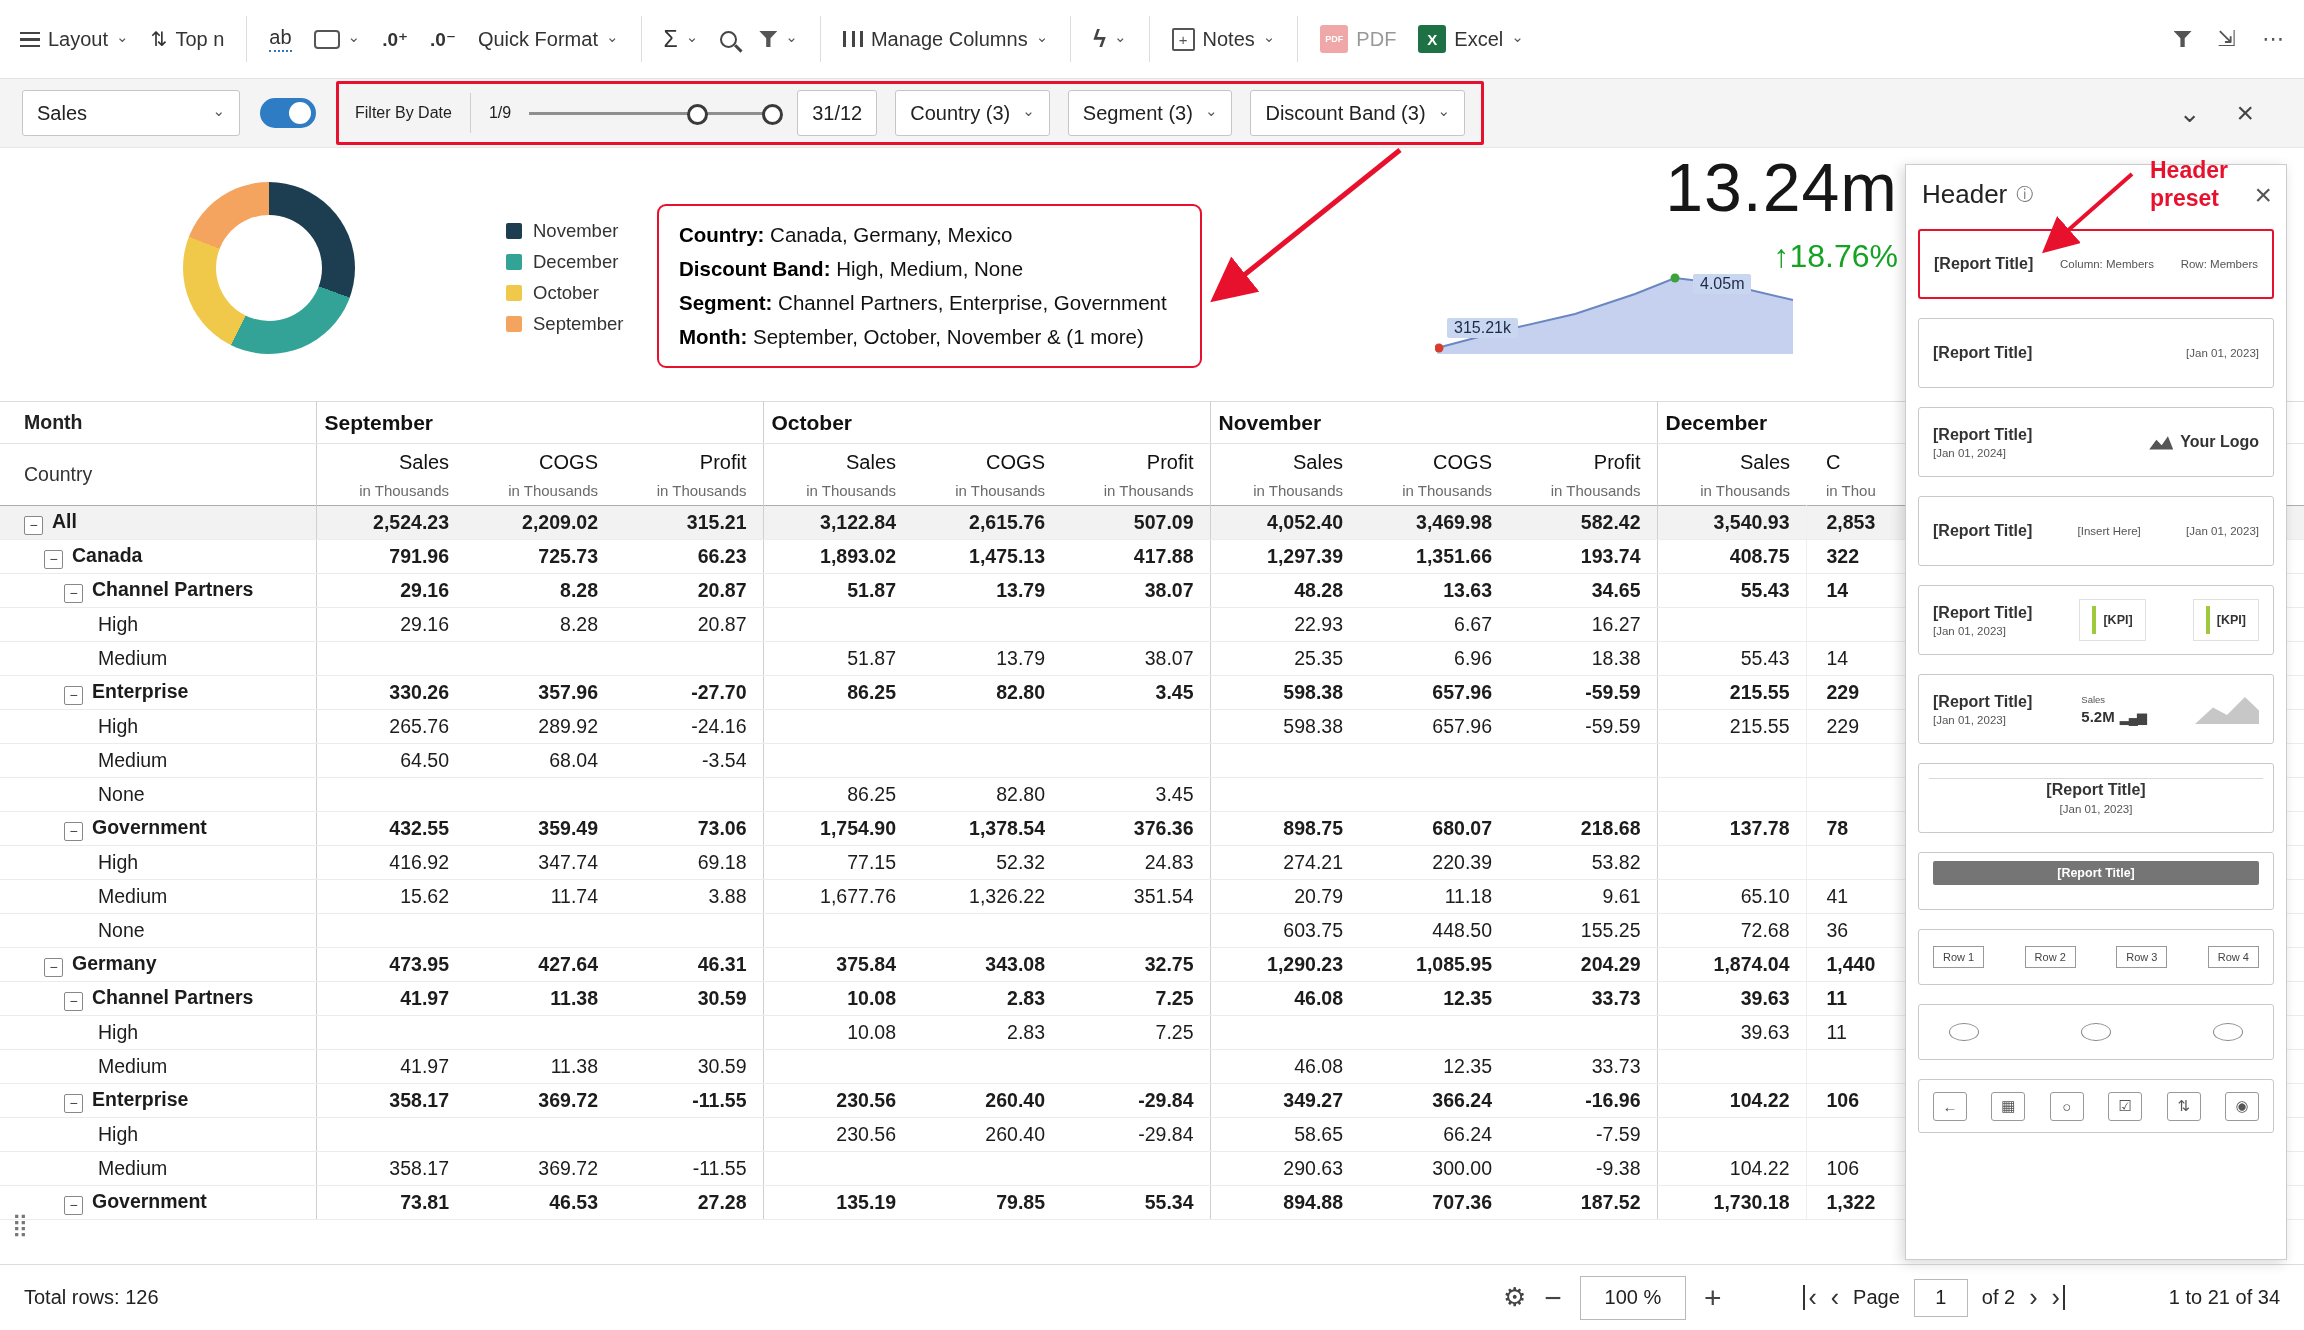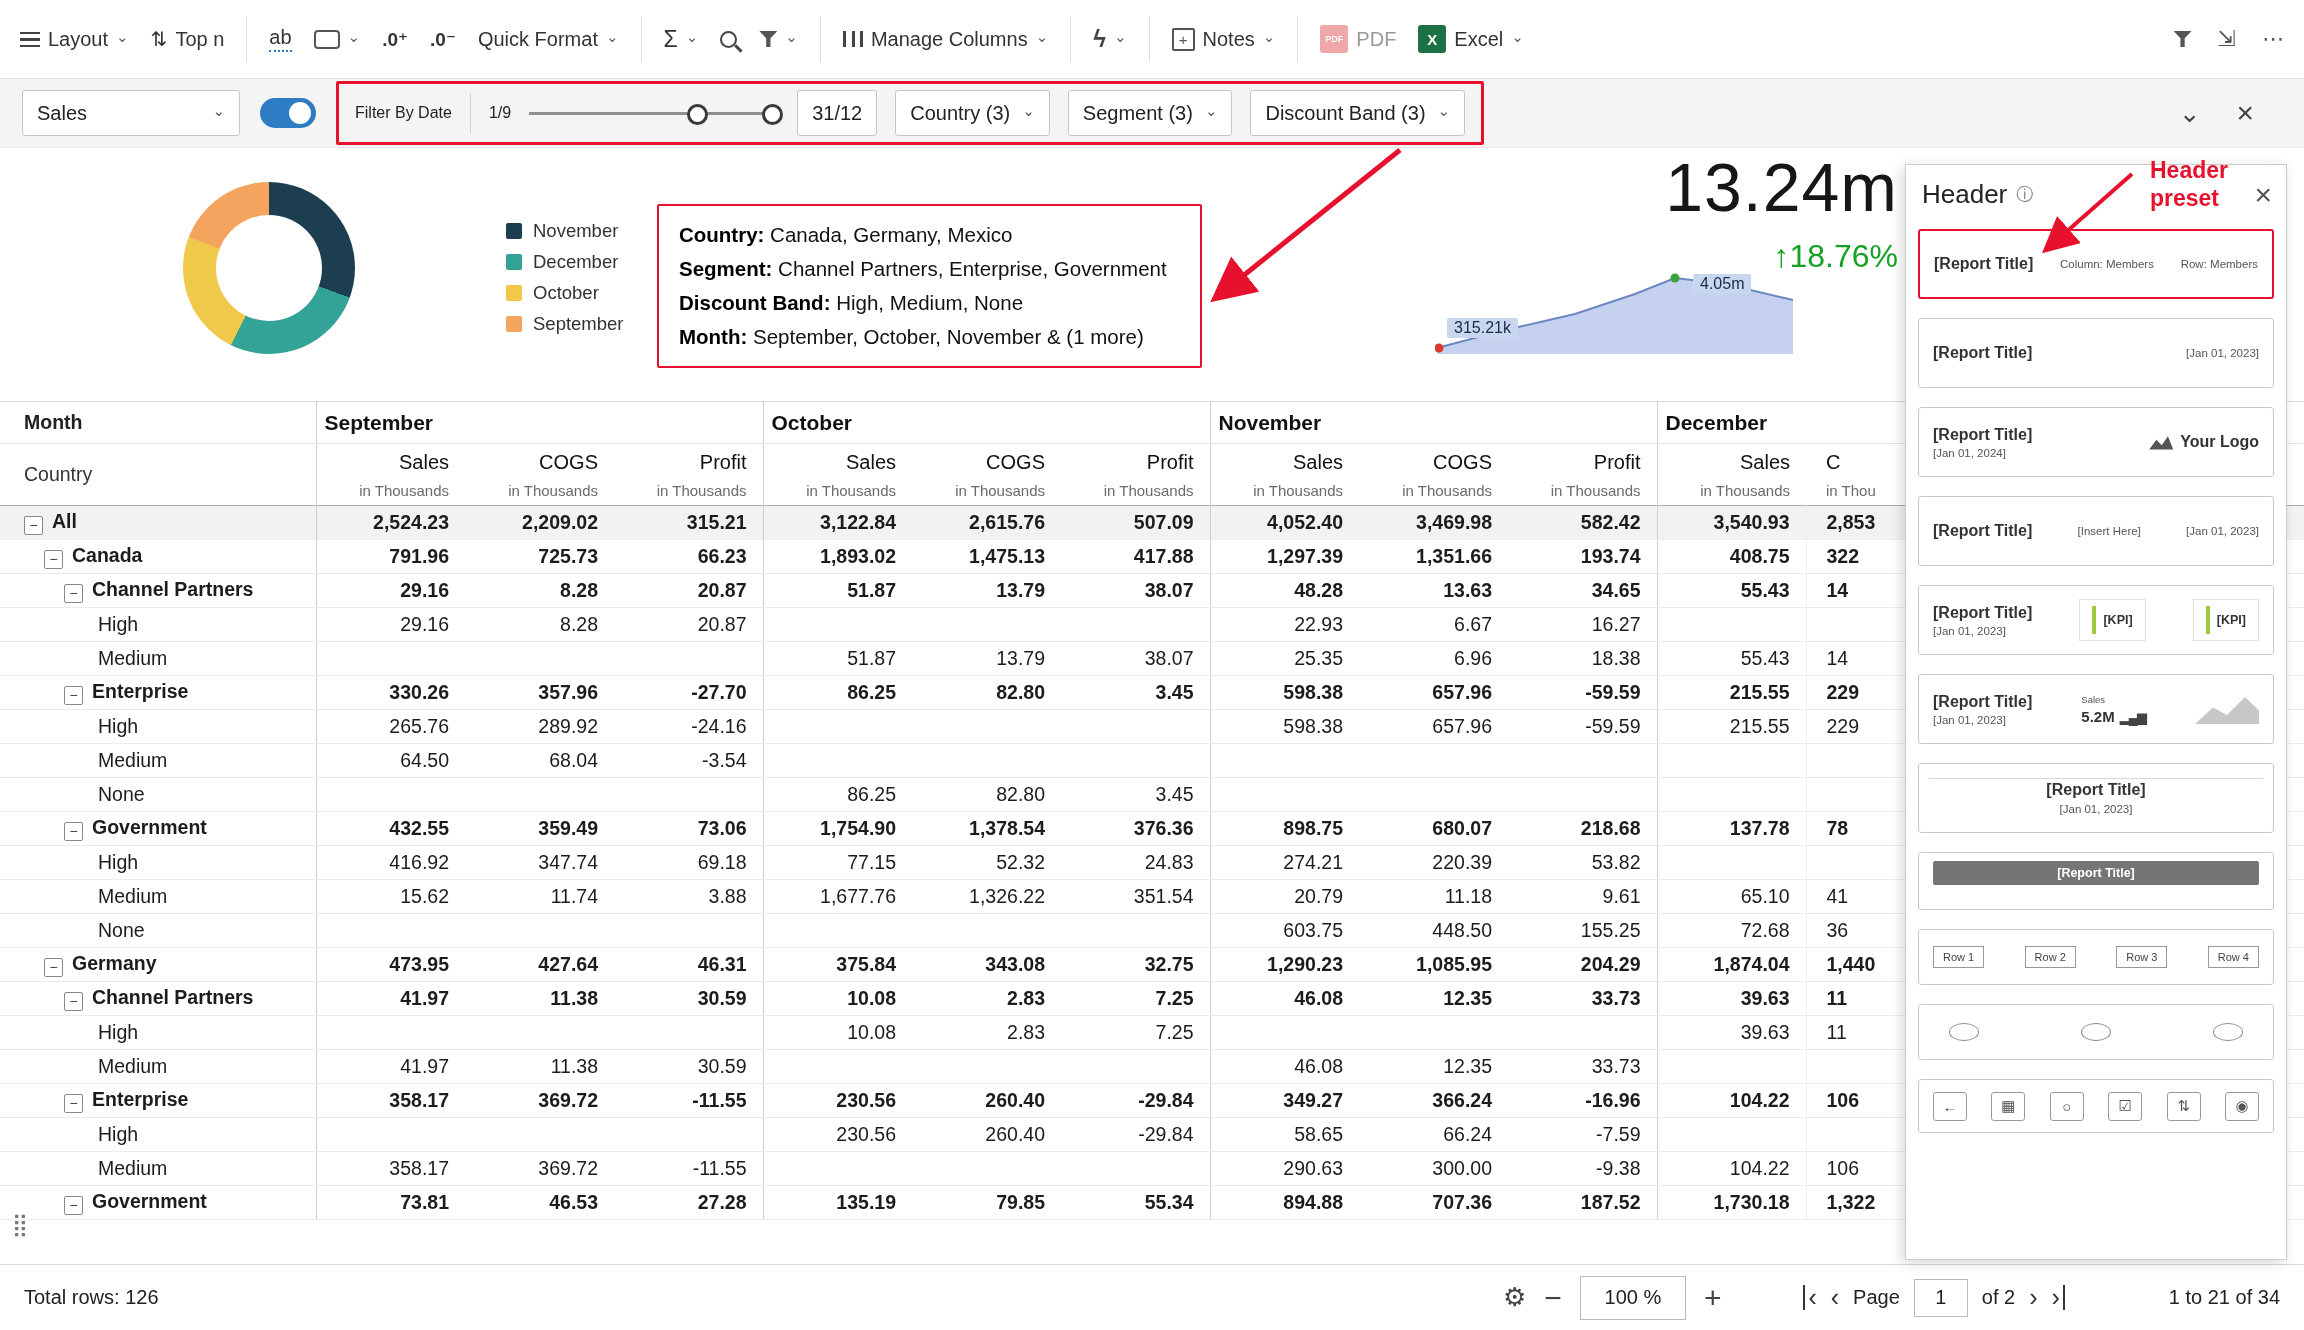--- a/index.html
+++ b/index.html
@@ -48,21 +48,21 @@
   .fr-right .c1{font-size:26px;} .fr-right .c2{font-size:30px;}
 
   
   .vband{position:relative;height:253px;background:#fff;}
   .donut{position:absolute;left:183px;top:34px;width:172px;height:172px;border-radius:50%;
     background:conic-gradient(#1d3d51 0 30.6%,#33a297 0 57.3%,#f0c84a 0 80.9%,#f4a45f 0);}
   .donut::after{content:'';position:absolute;inset:33px;background:#fff;border-radius:50%;}
   .legend{position:absolute;left:506px;top:72px;display:flex;flex-direction:column;gap:9px;}
   .lgitem{display:flex;align-items:center;gap:11px;font-size:18.5px;color:#333;}
   .lg-sw{width:16px;height:16px;border-radius:2px;flex:0 0 16px;}
-  .summary{position:absolute;left:657px;top:56px;width:545px;border:2.5px solid #e8112d;border-radius:2px;
+  .summary{position:absolute;left:657px;top:56px;width:545px;border:2.5px solid #e8112d;border-radius:9px;
     padding:12px 20px;box-sizing:border-box;background:#fff;}
   .sline{font-size:20.5px;line-height:34px;color:#111;white-space:nowrap;}
   .sline b{color:#000;}
   .kpi{position:absolute;top:0px;right:406px;font-size:68px;font-weight:300;color:#161616;letter-spacing:1px;}
   .kpi-delta{position:absolute;top:90px;right:406px;font-size:32px;color:#16a224;}
   .spark{position:absolute;left:1435px;top:122px;width:360px;height:88px;}
   .chip{position:absolute;background:#c9d6f0;color:#1c2a4a;font-size:16px;padding:1px 7px;border-radius:2px;white-space:nowrap;}
 
   
   .gridwrap{position:relative;}
@@ -280,26 +280,26 @@
           <span class="lg-sw" style="background: rgb(244, 164, 95);"></span>
           <span>September</span>
         </div>
       </div>
     <div class="summary">
       <div class="sline">
         <b>Country:</b>
         <span>Canada, Germany, Mexico</span>
       </div>
       <div class="sline">
+        <b>Discount Band:</b>
+        <span>High, Medium, None</span>
+      </div>
+      <div class="sline">
         <b>Segment:</b>
         <span>Channel Partners, Enterprise, Government</span>
-      </div>
-      <div class="sline">
-        <b>Discount Band:</b>
-        <span>High, Medium, None</span>
       </div>
       <div class="sline">
         <b>Month:</b>
         <span>September, October, November &amp; (1 more)</span>
       </div>
     </div>
     <div class="kpi">13.24m</div>
     <div class="kpi-delta">
       <span>↑</span><span>18.76%</span>
     </div>

